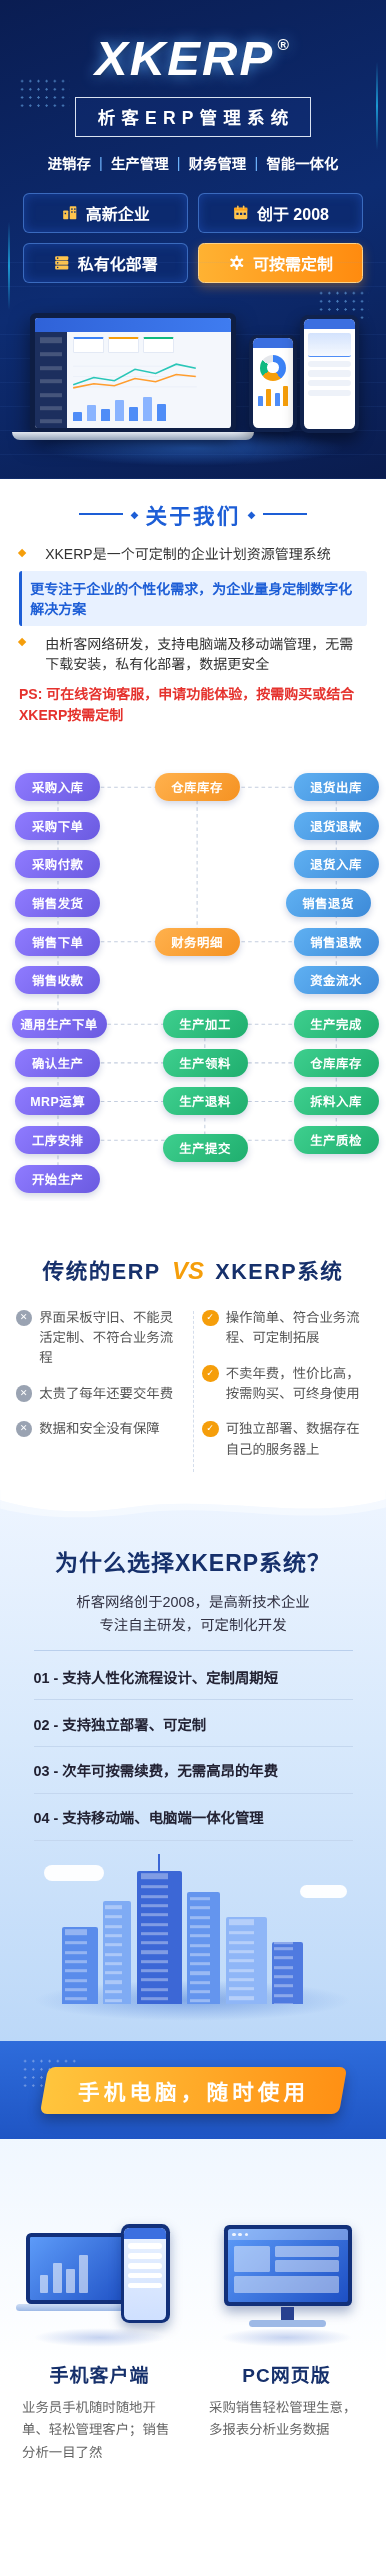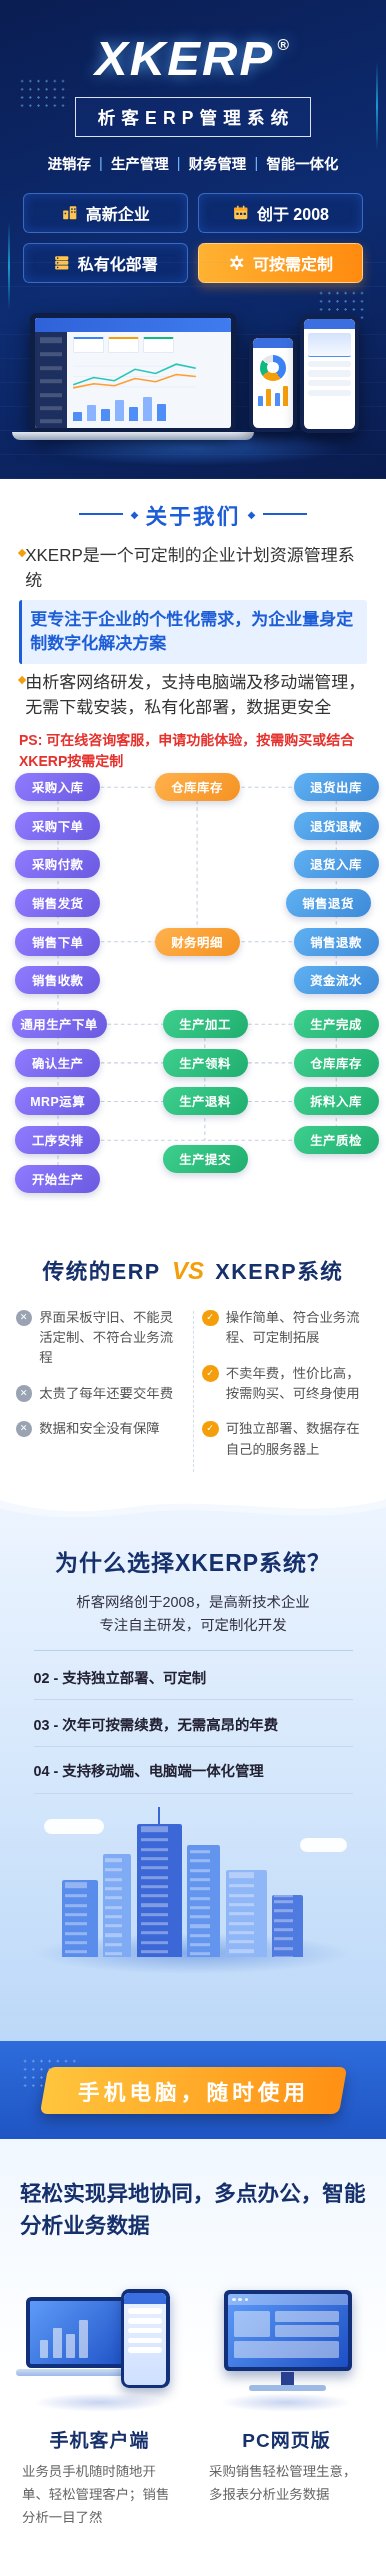--- a/index.html
+++ b/index.html
@@ -103,21 +103,21 @@
   .p-line { height: 24px; margin: 4.1px 4.1px 0; border-radius: 2.1px;
     background: linear-gradient(180deg, rgba(79,141,247,.25), rgba(79,141,247,.05)); border-bottom: 1px solid #4f8df7; }
 
   
   .about { height: 289px; background: #fff; padding-top: 19.6px; }
   .sec-head { display: flex; align-items: center; justify-content: center; gap: 7.2px; }
   .sec-head .bar { width: 44px; height: 1.5px; background: #1d5ed6; }
   .sec-head .dia { color: #1d5ed6; font-size: 10.3px; }
   .sec-head .t { font-size: 21.6px; font-weight: 800; color: #1d5ed6; letter-spacing: 2.1px; }
   .about-list { width: 348px; margin: 14.4px auto 0; }
-  .a-item { display: flex; gap: 0; margin-bottom: 7.2px; font-size: 17px; line-height: 1.45; color: #333; }
+  .a-item { display: flex; gap: 20px; margin-bottom: 7.2px; font-size: 14px; line-height: 1.45; color: #333; }
   .a-item .bul { flex: 0 0 6.2px; width: 6.2px; height: 6.2px; background: #f59e0b; transform: rotate(45deg); margin-top: 5.7px; }
   .a-item.hl-box { background: #e8f1ff; border-left: 3.1px solid #1d5ed6; border-radius: 3.1px;
     padding: 7.2px 8.2px; color: #1d5ed6; font-weight: 700; }
   .ps-note { width: 348px; margin: 9.3px auto 0; color: #e5322d; font-size: 14px; line-height: 1.5; font-weight: 700; }
 
   
   .flow-section { height: 433px; background: #fff; }
   .flow-wrap { position: relative; width: 371px; height: 430px; margin: 0 auto; }
   .flow-lines { position: absolute; left: 0; top: 0; }
   .node { position: absolute; height: 28px; width: 85px; border-radius: 14px;
@@ -412,21 +412,21 @@
     <div class="node purple" style="left:4.1px;top:242px;width:95px">通用生产下单</div>
     <div class="node green" style="left:155px;top:242px">生产加工</div>
     <div class="node green" style="left:286px;top:242px">生产完成</div>
     <div class="node purple" style="left:7.7px;top:281px">确认生产</div>
     <div class="node green" style="left:155px;top:281px">生产领料</div>
     <div class="node green" style="left:286px;top:281px">仓库库存</div>
     <div class="node purple" style="left:7.7px;top:319px">MRP运算</div>
     <div class="node green" style="left:155px;top:319px">生产退料</div>
     <div class="node green" style="left:286px;top:319px">拆料入库</div>
     <div class="node purple" style="left:7.7px;top:358px">工序安排</div>
-    <div class="node green" style="left:155px;top:377px">生产提交</div>
+    <div class="node green" style="left:155px;top:366px">生产提交</div>
     <div class="node green" style="left:286px;top:358px">生产质检</div>
     <div class="node purple" style="left:7.7px;top:397px">开始生产</div>
   </div>
 </section>
 
 <section class="vs-section">
   <div class="vs-title">
     <span class="side">传统的ERP</span>
     <span class="vs">VS</span>
     <span class="side">XKERP系统</span>
@@ -469,20 +469,21 @@
     <path d="M0,0 H750 V18 C600,62 420,8 250,34 C140,50 60,38 0,20 Z" fill="#ffffff"></path>
     <path d="M0,20 C60,38 140,50 250,34 C420,8 600,62 750,18 V34 C590,74 430,22 260,46 C150,60 60,52 0,36 Z" fill="#ffffff" opacity="0.45"></path>
   </svg>
   <div class="why-title">为什么选择XKERP系统？</div>
   <div class="why-intro">
     <div>析客网络创于2008，是高新技术企业</div>
     <div>专注自主研发，可定制化开发</div>
   </div>
   <hr class="why-hr">
   <div class="why-list">
+    <div class="w-item">01 - 支持人性化流程设计、定制周期短</div>
     <div class="w-item">02 - 支持独立部署、可定制</div>
     <div class="w-item">03 - 次年可按需续费，无需高昂的年费</div>
     <div class="w-item">04 - 支持移动端、电脑端一体化管理</div>
   </div>
   <div class="city">
     <div class="cloud c1"></div>
     <div class="cloud c2"></div>
     <div class="ground"></div>
     <div class="antenna"></div>
     <div class="bld b1"></div>
@@ -495,21 +496,20 @@
 </section>
 
 <section class="banner-band">
   <div class="band-dots"></div>
   <div class="ribbon">
     <span>手机电脑，随时使用</span>
   </div>
 </section>
 
 <section class="bottom">
-  <div class="bottom-heading">轻松实现异地协同，多点办公，智能分析业务数据</div>
   <div class="cards">
 
     <div class="card">
       <div class="ill">
         <div class="shadow"></div>
         <div class="ml-screen">
           <div class="wbar" style="left:9.3px;width:8.2px;height:18.5px"></div>
           <div class="wbar" style="left:23px;width:8.2px;height:30px"></div>
           <div class="wbar" style="left:36px;width:8.2px;height:24px"></div>
           <div class="wbar" style="left:49px;width:8.2px;height:38px"></div>

